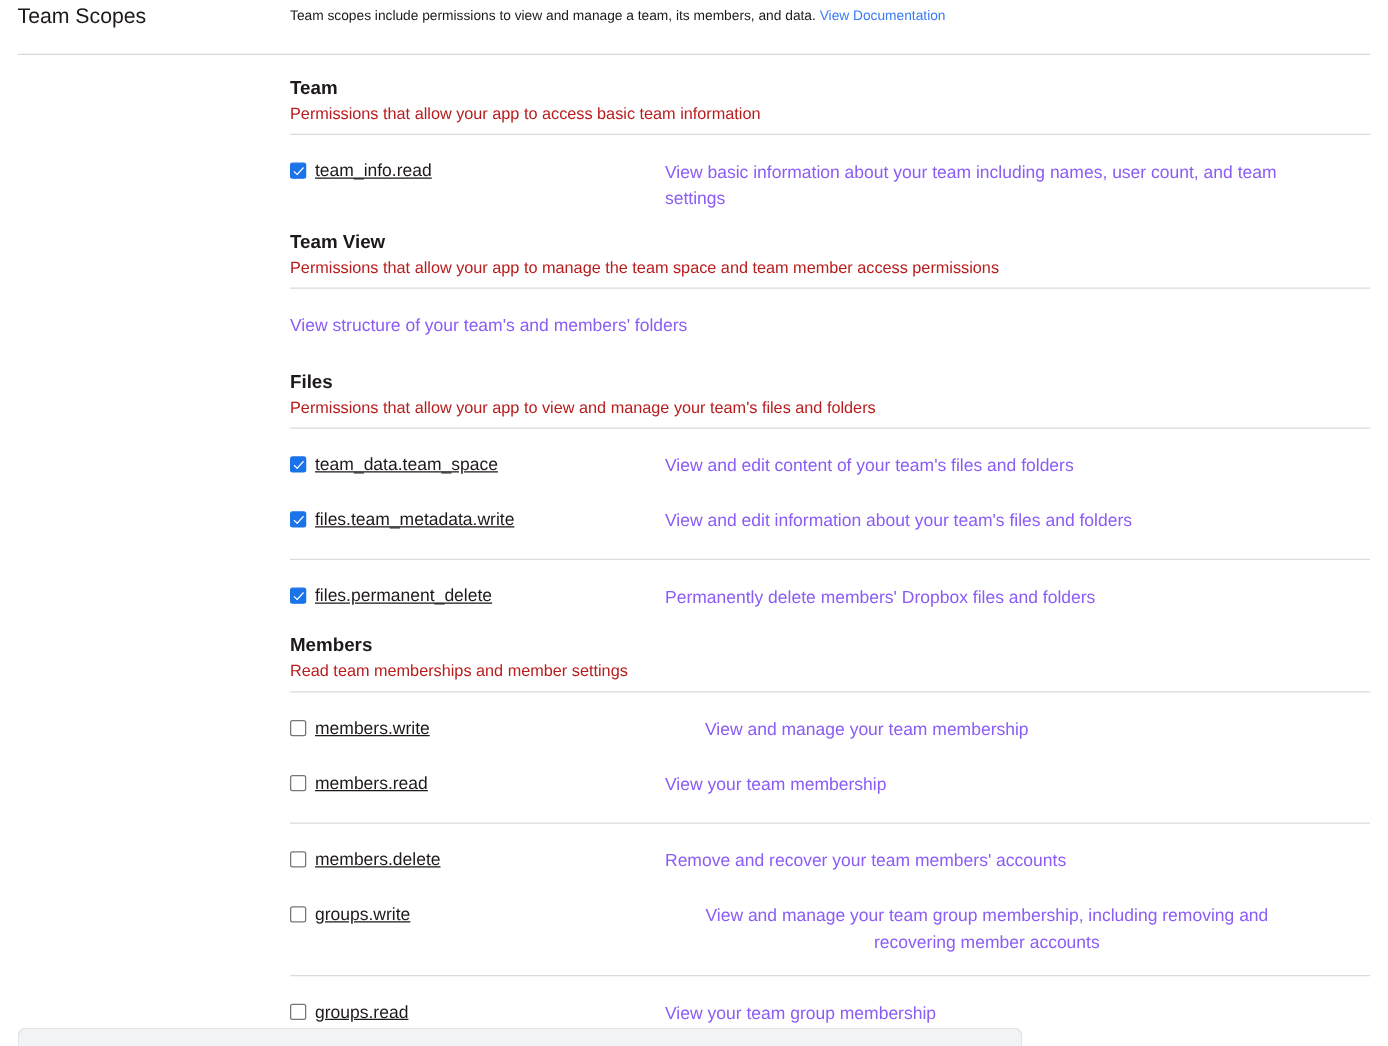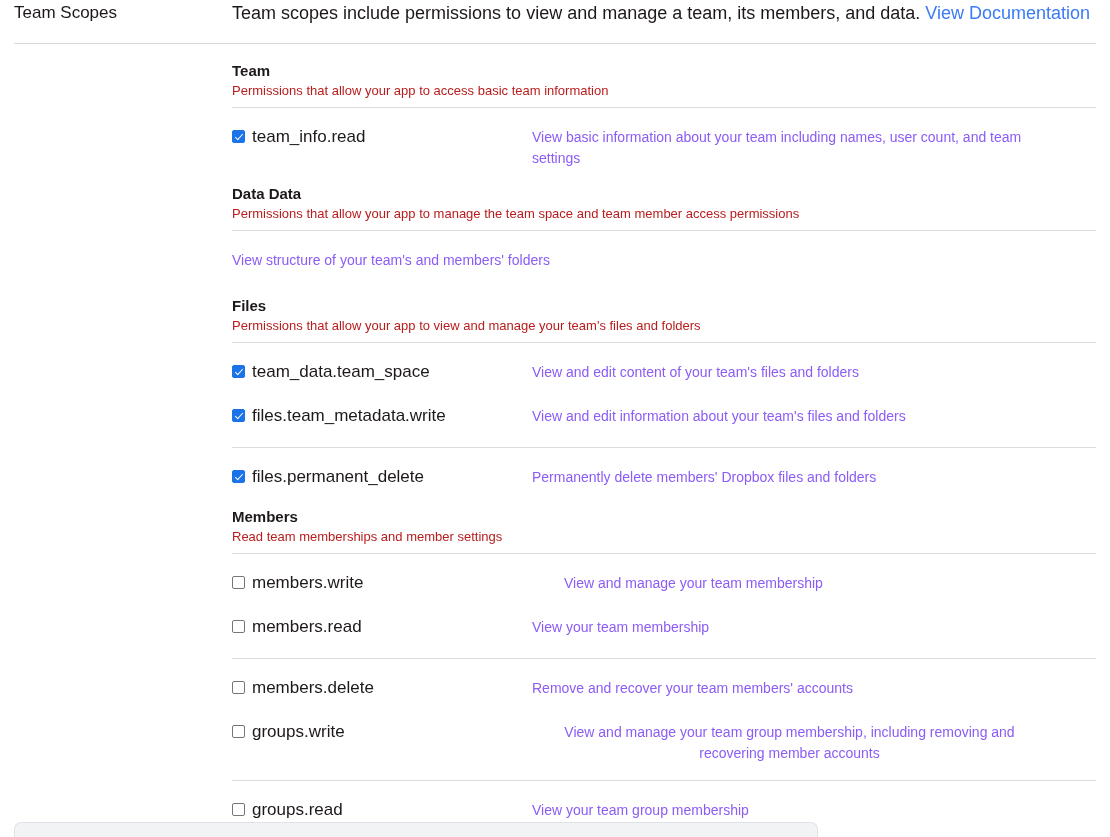--- a/index.html
+++ b/index.html
@@ -30,21 +30,21 @@
     top: 3px;
     font-size: 17px;
     color: #1e1919;
     line-height: 20px;
   }
   .top-desc {
     position: absolute;
     left: 232px;
     top: 3px;
     width: 860px;
-    font-size: 18px;
+    font-size: 11px;
     color: #1e1919;
     line-height: 20px;
   }
   .top-desc a {
     color: #3b7bf6;
     text-decoration: none;
   }
   .top-rule {
     position: absolute;
     left: 14px;
@@ -95,23 +95,24 @@
     min-height: 25px;
   }
   .scope-left {
     width: 300px;
     flex: 0 0 300px;
     display: flex;
     align-items: flex-start;
     gap: 7px;
   }
   .scope-name {
-    font-size: 17px;
+    font-size: 14px;
     color: #1e1919;
     line-height: 19px;
+    text-decoration: underline;
   }
   .scope-desc {
     flex: 1 1 auto;
     max-width: 515px;
     font-size: 14px;
     color: #8b5cf6;
     line-height: 21px;
   }
 
   
@@ -190,21 +191,21 @@
         <div class="scope-row" style="margin-top: 19px;">
           <div class="scope-left">
             <span class="cbx checked"></span>
             <span class="scope-name">team_info.read</span>
           </div>
           <div class="scope-desc">View basic information about your team including names, user count, and team settings</div>
         </div>
       </div>
       <div class="group" style="margin-top: 14px;">
         <div class="group-head" style="padding-top: 0px;">
-          <div class="group-title">Data Data</div>
+          <div class="group-title">Team View</div>
           <div class="group-sub">Permissions that allow your app to manage the team space and team member access permissions</div>
         </div>
         <div class="group-rule"></div>
         <div class="scope-row" style="margin-top: 19px;">
           <div class="scope-desc">View structure of your team's and members' folders</div>
         </div>
       </div>
       <div class="group" style="margin-top: 14px;">
         <div class="group-head" style="padding-top: 0px; margin-top: 20px;">
           <div class="group-title">Files</div>

